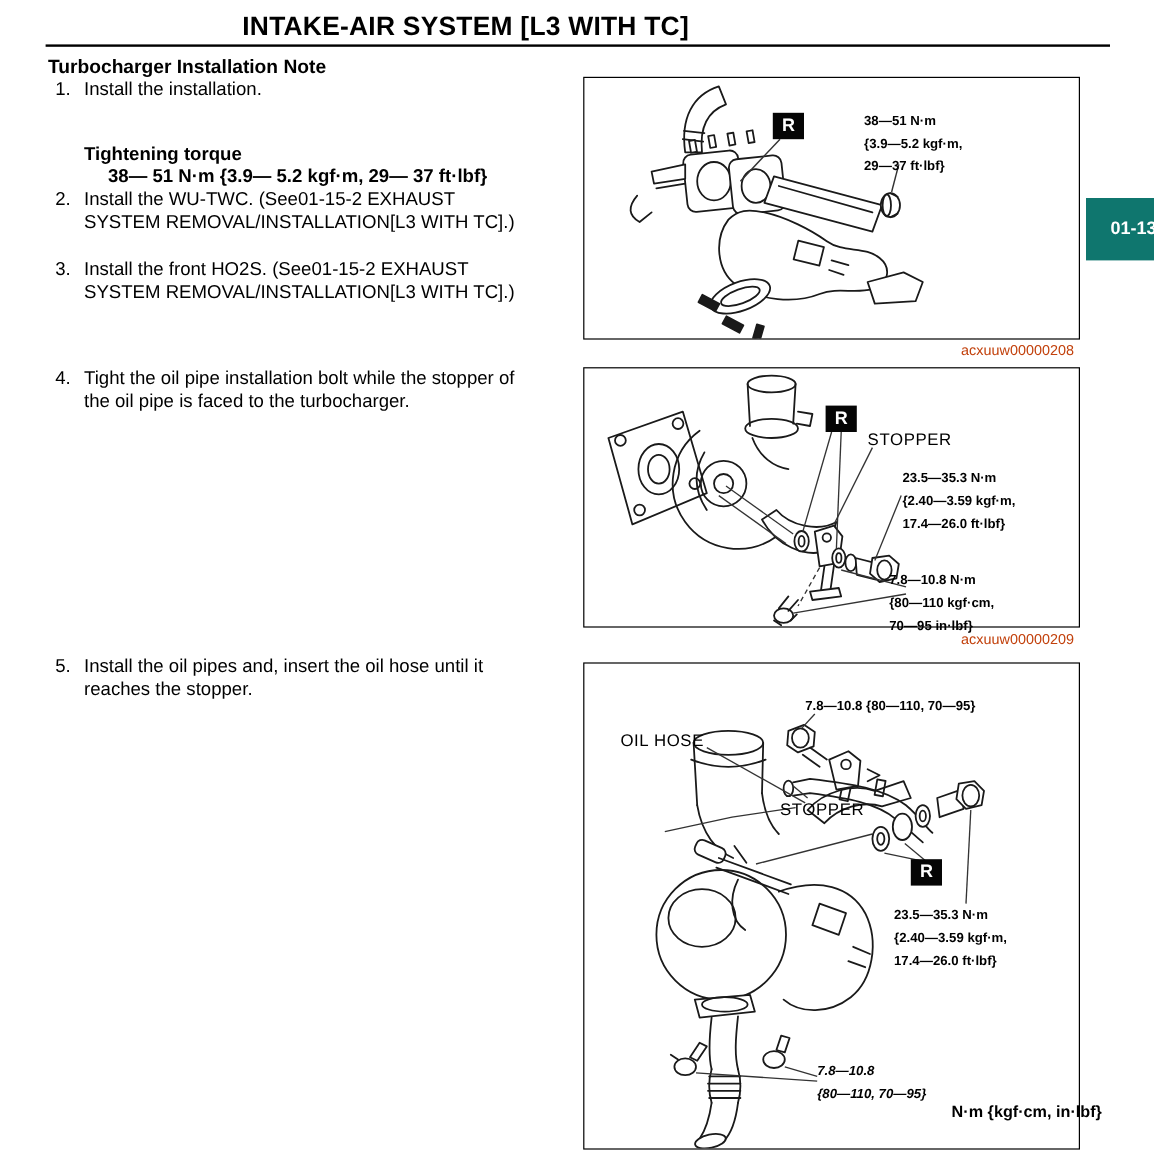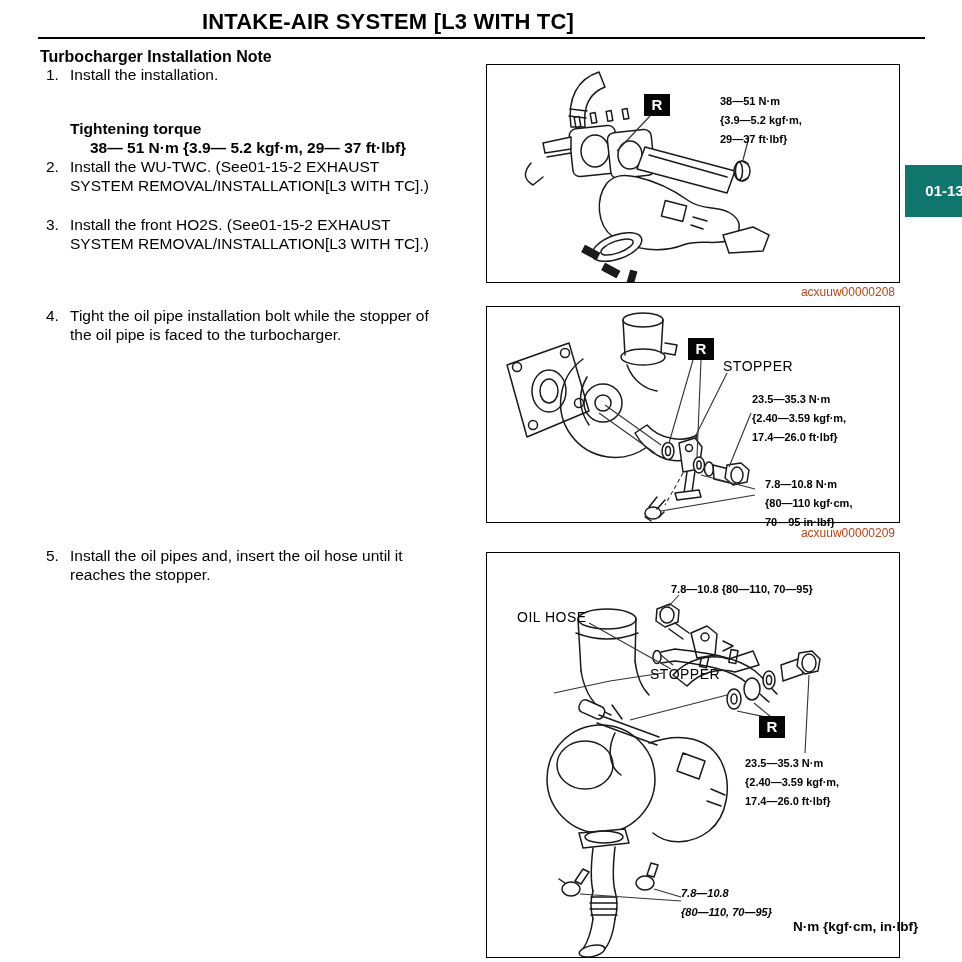--- a/index.html
+++ b/index.html
@@ -185,21 +185,21 @@
       <path d="M196,166 L178,198" stroke-dasharray="4 3"></path>
     </g>
   </svg>
   <div class="rbox" style="left:201px;top:31px;width:26px;height:22px;line-height:22px;">R</div>
   <div class="co-label" style="left:236px;top:51px;">STOPPER</div>
   <div class="co" style="left:265px;top:83px;">
     <div>23.5—35.3 N·m</div>
     <div>{2.40—3.59 kgf·m,</div>
     <div>17.4—26.0 ft·lbf}</div>
   </div>
-  <div class="co" style="left:278px;top:168px;">
+  <div class="co" style="left:254px;top:168px;">
     <div>7.8—10.8 N·m</div>
     <div>{80—110 kgf·cm,</div>
     <div>70—95 in·lbf}</div>
   </div>
 </div>
 <div class="fig-caption" style="top:527px;">acxuuw00000209</div>
 
 <div class="fig" style="top:552px;height:404px;">
   <svg width="412" height="404" viewBox="0 0 412 404">
     <g stroke="#1a1a1a" stroke-width="1.5" fill="#fff" stroke-linejoin="round" stroke-linecap="round">

